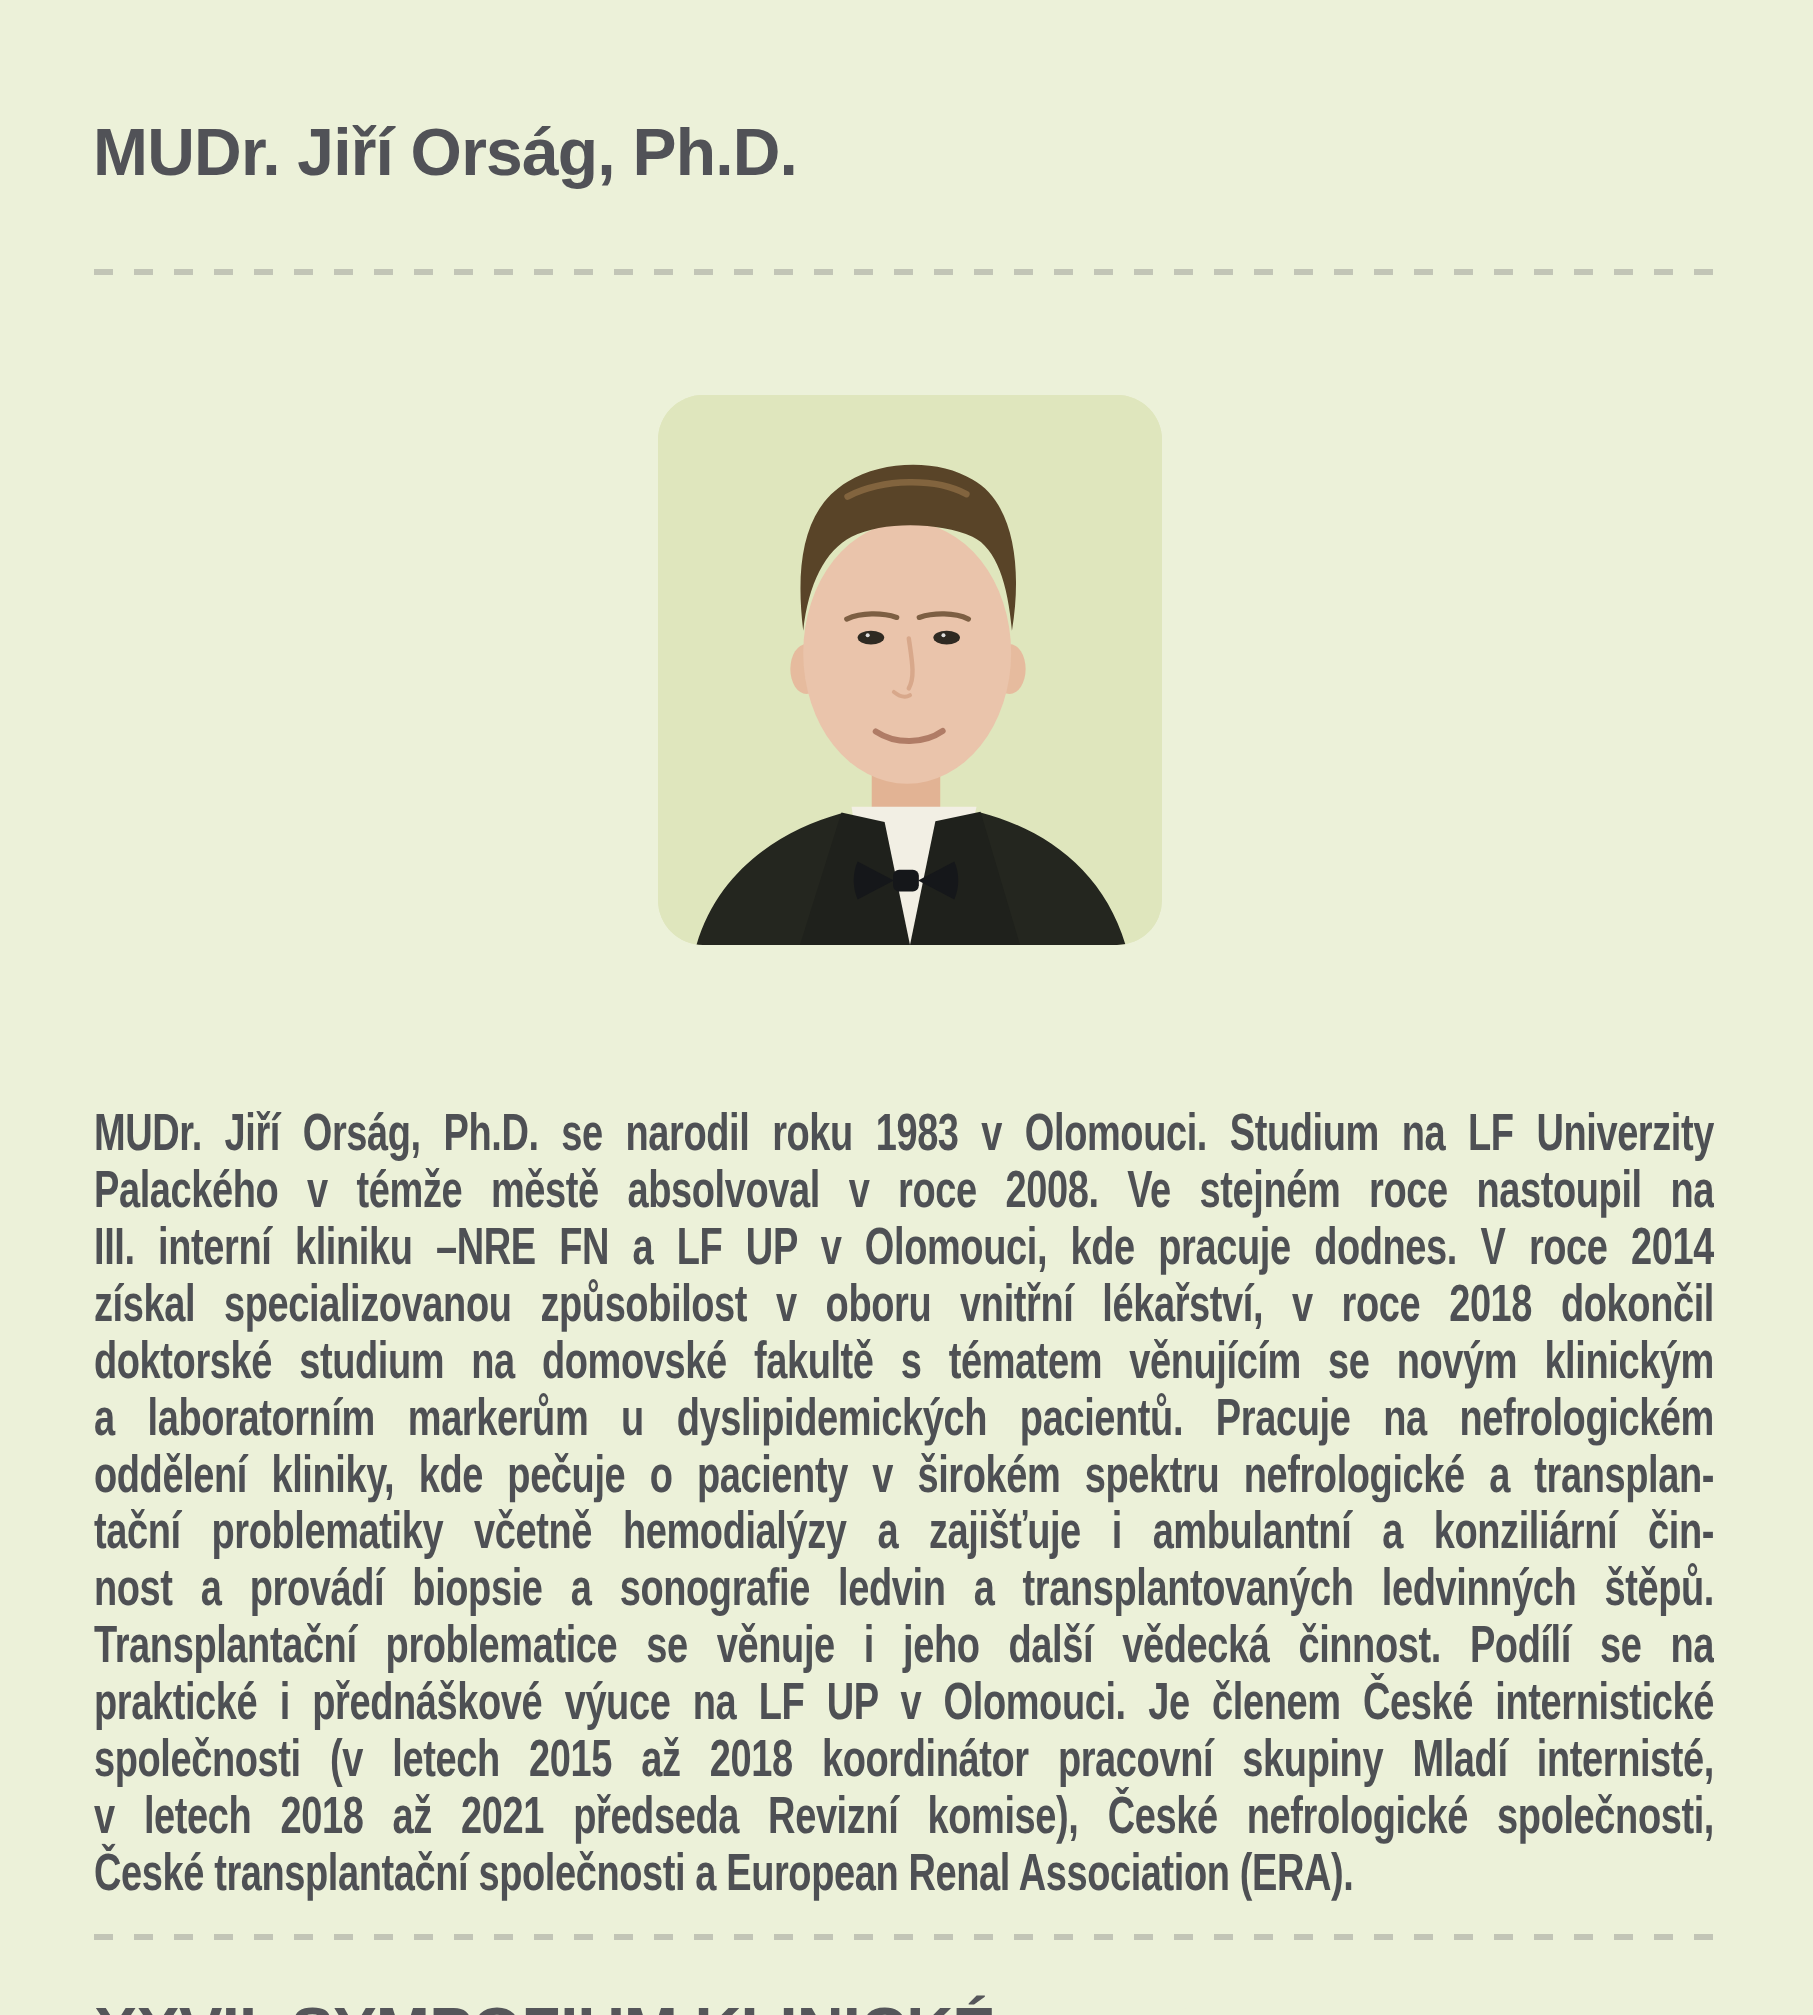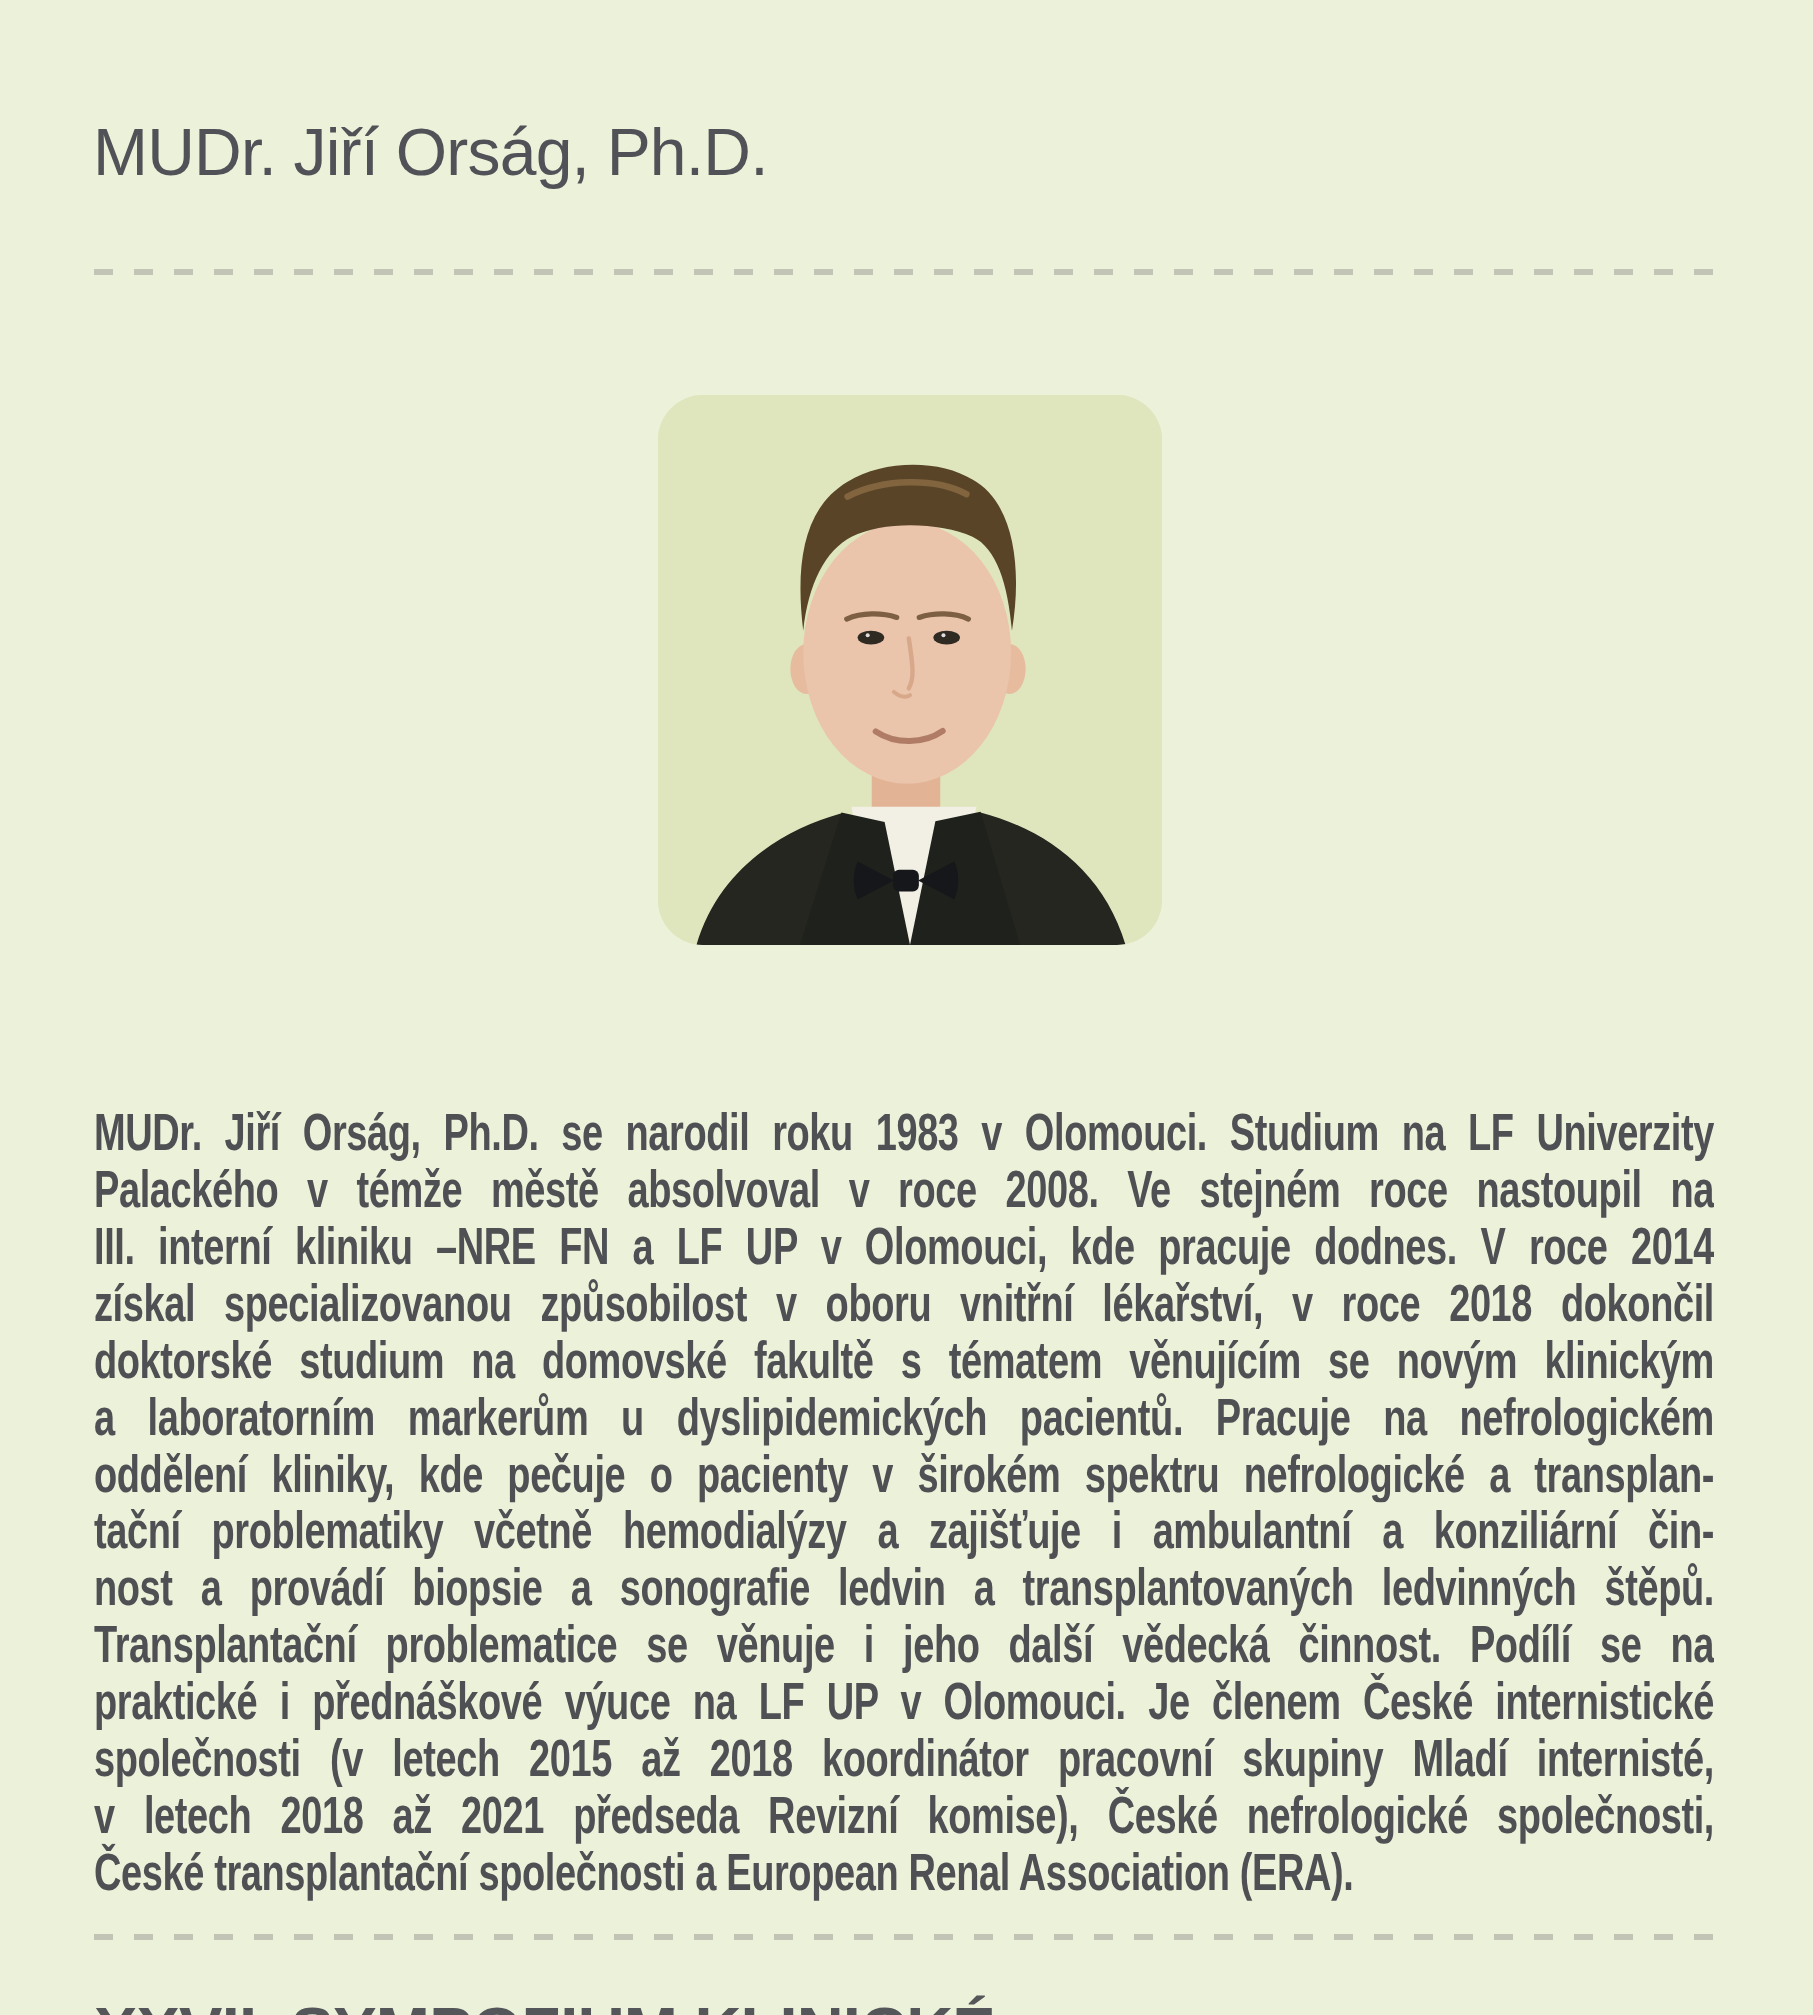--- a/index.html
+++ b/index.html
@@ -18,21 +18,21 @@
   html,body{margin:0;padding:0;background:var(--page-bg);}
   .page{
     position:relative;
     width:1814px;height:2300px;
     background:var(--page-bg);
     overflow:hidden;
     font-family:"Liberation Sans","DejaVu Sans",sans-serif;
   }
   .page-title{
     position:absolute;left:93px;top:118px;
-    font-size:66px;line-height:69px;font-weight:normal;
+    font-size:66px;line-height:69px;font-weight:bold;
     letter-spacing:-0.8px;color:var(--ink-title);white-space:nowrap;
   }
   .divider{
     position:absolute;left:94px;width:1626px;height:6px;
     background:repeating-linear-gradient(to right,
       var(--dash-color) 0px,var(--dash-color) 19.3px,
       transparent 19.3px,transparent 40px);
   }
   .divider.top{top:269px;}
   .divider.bottom{top:1934px;}

